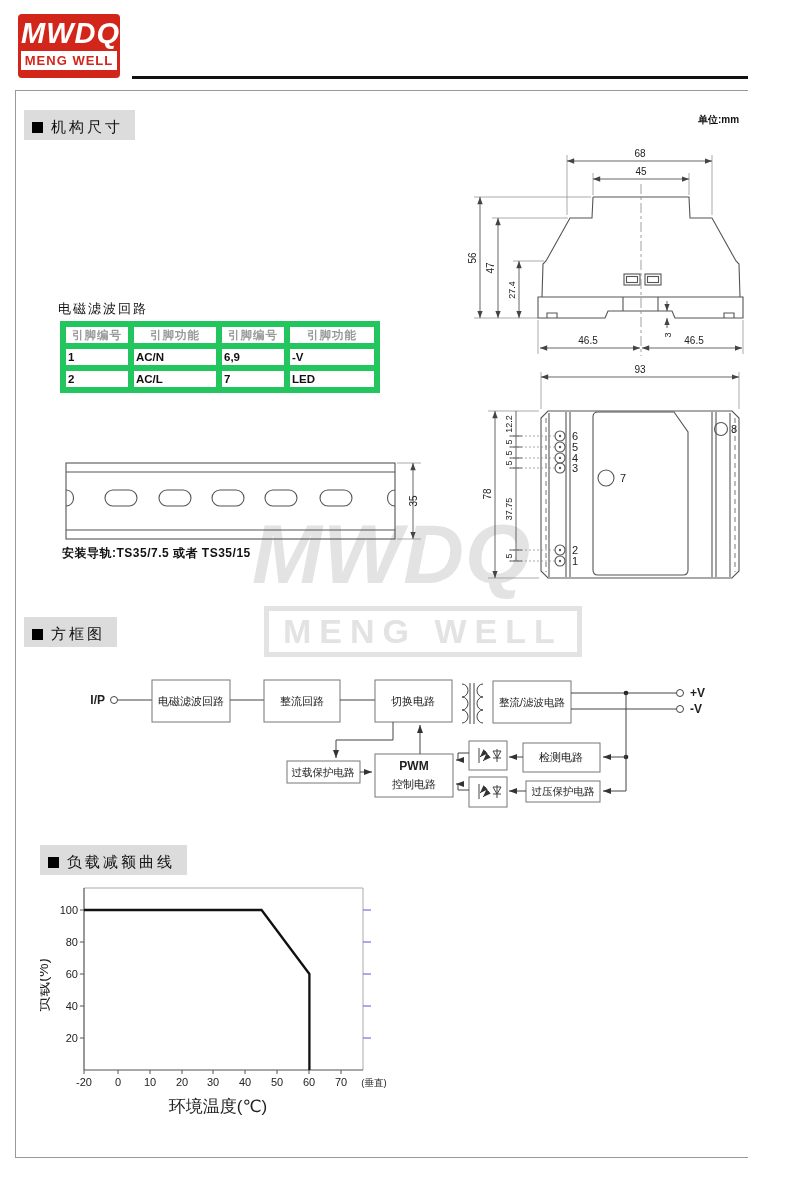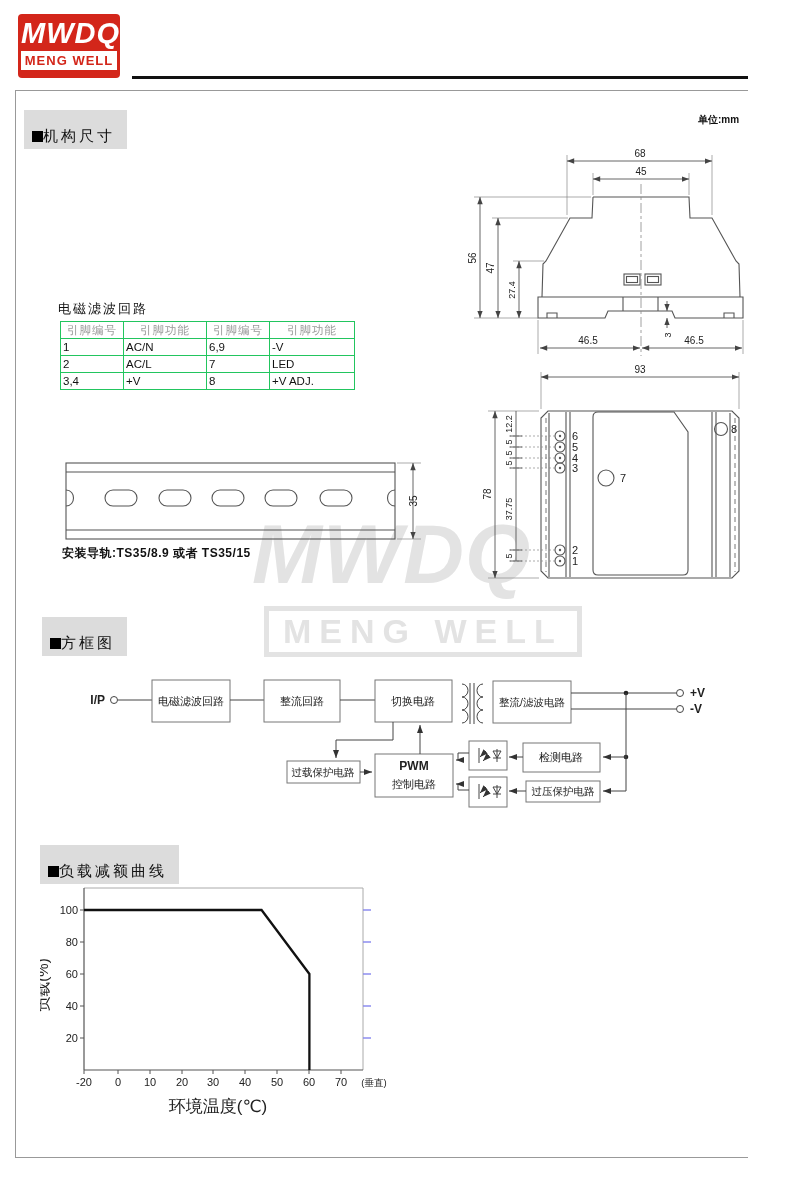--- a/index.html
+++ b/index.html
@@ -12,28 +12,28 @@
   .logo-top{color:#fff;font-style:italic;font-weight:bold;font-size:29px;line-height:34px;letter-spacing:1px;}
   .logo-bottom{background:#fff;color:var(--brand,#d3261a);font-weight:bold;font-size:13px;
         line-height:19px;letter-spacing:1px;margin-top:1px;}
   .hdr-title{left:134px;top:34px;font-family:"Liberation Serif","DejaVu Serif",serif;
         font-weight:bold;font-size:28px;letter-spacing:1px;}
   .hdr-series{right:16px;top:34px;font-family:"Liberation Serif","DejaVu Serif",serif;
         font-weight:bold;font-size:28px;}
   .hdr-rule{left:132px;top:76px;width:665px;height:3px;background:#111;}
   .frame{left:15px;top:90px;width:780px;height:1066px;border:1px solid #999;}
   
-  .sec-head{background:#dcdcdc;padding:17px 12px 3px 8px;font-size:15px;letter-spacing:3px;
-        display:inline-flex;align-items:center;gap:0;}
+  .sec-head{background:#dcdcdc;padding:8px 12px 3px 8px;font-size:15px;letter-spacing:3px;
+        display:inline-flex;align-items:center;gap:8px;}
   .sq{width:11px;height:11px;background:#000;display:inline-block;}
   .unit-label{left:698px;top:113px;font-size:10px;font-weight:600;}
   
   .pin-title{left:58px;top:300px;font-size:13px;letter-spacing:2px;}
   table.pin{left:60px;top:321px;border-collapse:collapse;font-size:11.5px;}
-  table.pin td,table.pin th{border:1px solid #22c55e;height:16px;padding:0 2px;font-weight:normal;}
+  table.pin td,table.pin th{border:6px solid #22c55e;height:16px;padding:0 2px;font-weight:bold;}
   table.pin th{color:#999;letter-spacing:1px;}
   table.pin .c1{width:58px;} table.pin .c2{width:78px;} table.pin .c3{width:58px;} table.pin .c4{width:80px;}
   .rail-note{left:62px;top:545px;font-size:12px;font-weight:bold;letter-spacing:0.5px;}
   
   .wm{color:var(--wm,#e3e3e3);z-index:0;}
   .wm1{left:252px;top:512px;font-size:84px;font-weight:bold;font-style:italic;letter-spacing:1px;line-height:84px;}
   .wm2{left:264px;top:606px;border:5px solid var(--wm,#e3e3e3);padding:1px 14px;
        font-size:34px;font-weight:bold;letter-spacing:8px;}
   .z1{z-index:1;}
   
@@ -135,26 +135,20 @@
       <td>1</td>
       <td>AC/N</td>
       <td>6,9</td>
       <td>-V</td>
     </tr>
     <tr>
       <td>2</td>
       <td>AC/L</td>
       <td>7</td>
       <td>LED</td>
-    </tr>
-    <tr>
-      <td>3,4</td>
-      <td>+V</td>
-      <td>8</td>
-      <td>+V ADJ.</td>
     </tr>
   </tbody>
     </table>
 
   <div class="abs wm wm1">MWDQ</div>
   <div class="abs wm wm2">MENG WELL</div>
 
   <svg class="abs z1" style="left:460px;top:360px;" width="350" height="235">
     <defs>
       <marker id="arB" markerWidth="9" markerHeight="8" refX="8" refY="3.5" orient="auto">
@@ -252,23 +246,23 @@
       <path class="case" d="M11,40 C21,40 21,56 11,56"></path>
       <path class="case" d="M340,40 C330,40 330,56 340,56"></path>
     </g>
     <g>
       <line class="ext" x1="342" y1="13" x2="366" y2="13"></line>
         <line class="ext" x1="342" y1="89" x2="366" y2="89"></line>
       <line class="dim" x1="358" y1="13" x2="358" y2="89" marker-start="url(#asC)" marker-end="url(#arC)"></line>
       <text class="t10 mid" x="362" y="51" transform="rotate(-90 362 51)">35</text>
     </g>
   </svg>
-  <div class="abs rail-note z1">安装导轨:TS35/8.9 或者 TS35/15</div>
-
-  <div class="abs sec-head z1" style="left:42px;top:617px;">
+  <div class="abs rail-note z1">安装导轨:TS35/7.5 或者 TS35/15</div>
+
+  <div class="abs sec-head z1" style="left:24px;top:617px;">
     <span class="sq"></span>
     <span>方框图</span>
   </div>
 
   <svg class="abs z1" style="left:60px;top:655px;" width="700" height="170">
     <defs>
       <marker id="arD" markerWidth="9" markerHeight="8" refX="8" refY="3.5" orient="auto">
           <path d="M0,0.5 L8,3.5 L0,6.5 z" fill="#333"></path>
         </marker>
     </defs>

